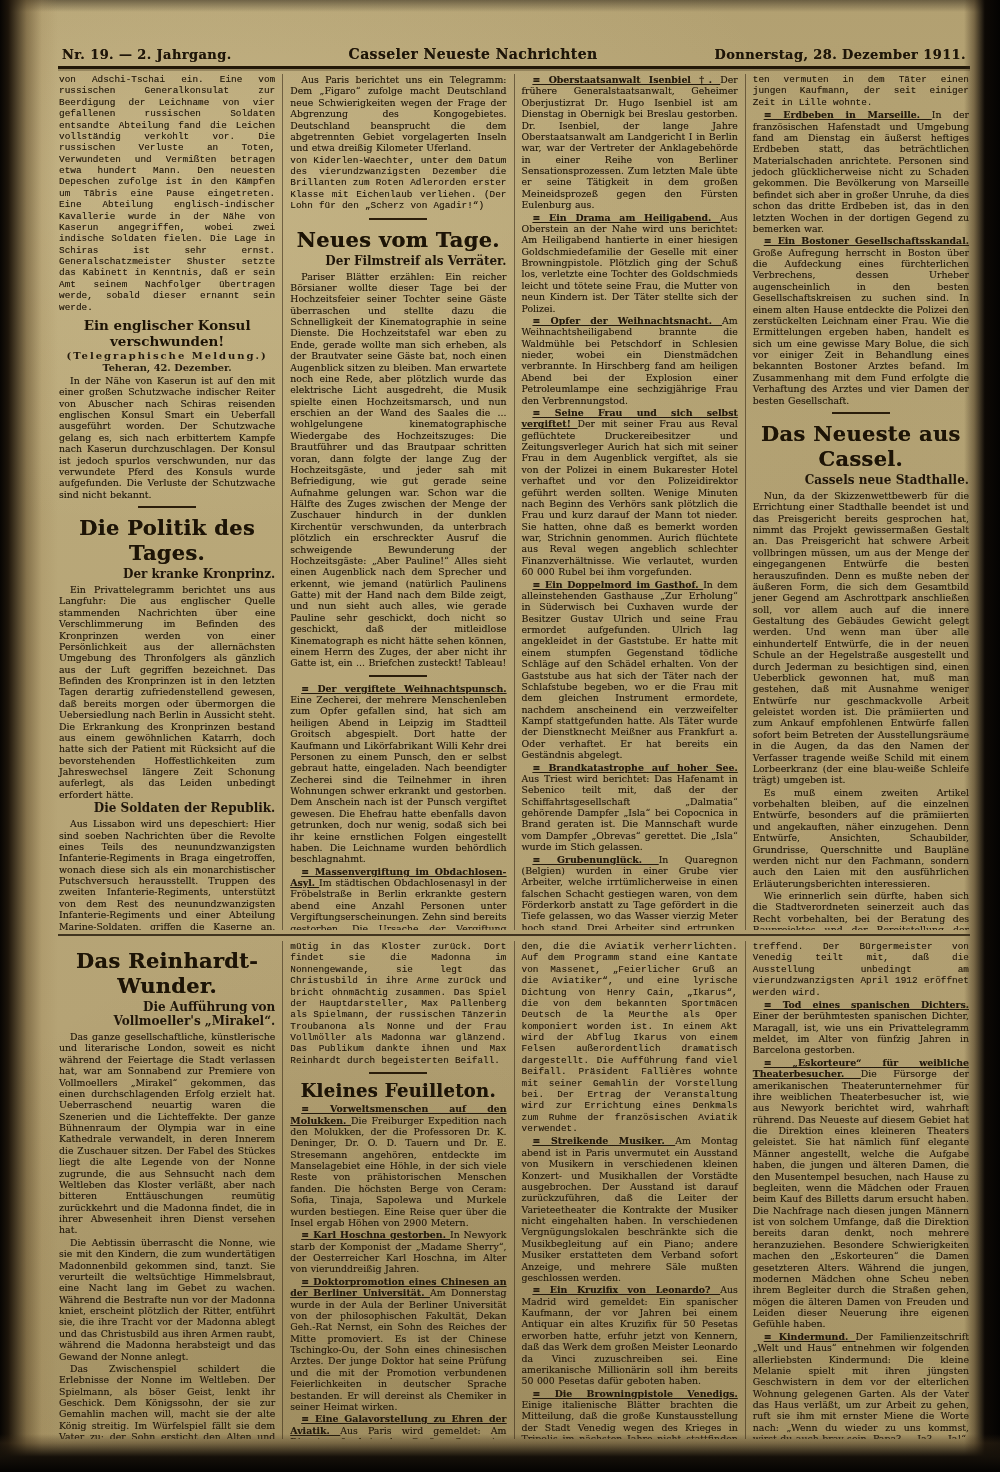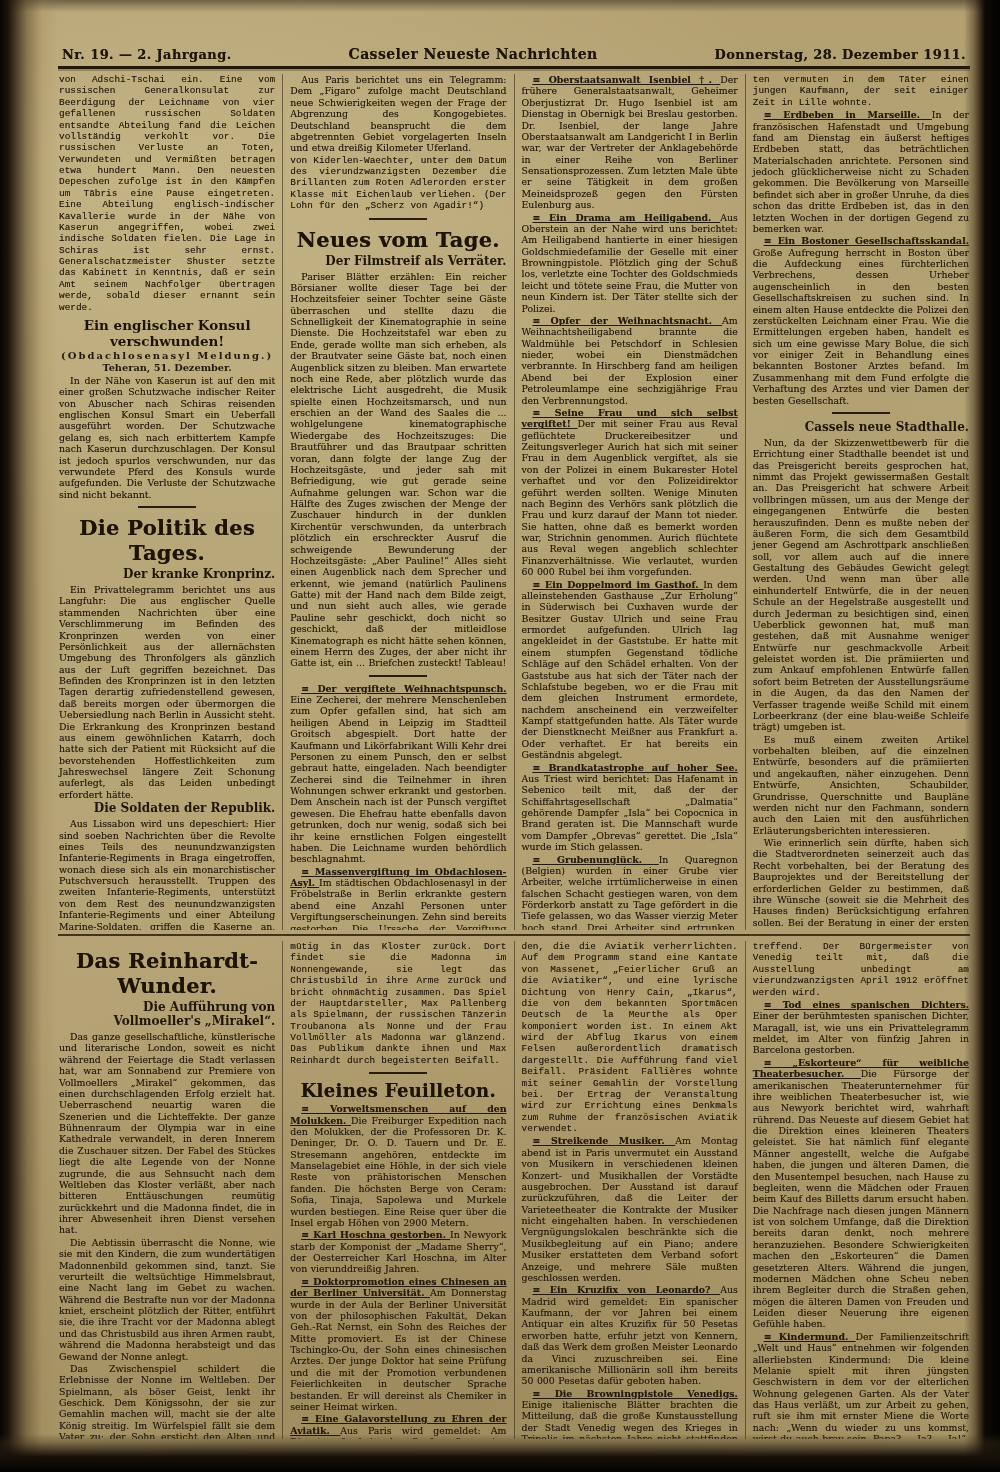--- a/index.html
+++ b/index.html
@@ -55,22 +55,22 @@
       <span>Nr. 19. — 2. Jahrgang.</span>
       <span class="mast-title">Casseler Neueste Nachrichten</span>
       <span>Donnerstag, 28. Dezember 1911.</span>
     </header>
     <div class="mast-rule"></div>
 
     <section class="cols top">
         <div class="col">
           <p class="para noindent"><span class="">von Adschi-Tschai ein. Eine vom russischen Generalkonsulat zur Beerdigung der Leichname von vier gefallenen russischen Soldaten entsandte Abteilung fand die Leichen vollständig verkohlt vor. Die russischen Verluste an Toten, Verwundeten und Vermißten betragen etwa hundert Mann. Den neuesten Depeschen zufolge ist in den Kämpfen um Täbris eine Pause eingetreten. Eine Abteilung englisch-indischer Kavallerie wurde in der Nähe von Kaserun angegriffen, wobei zwei indische Soldaten fielen. Die Lage in Schiras ist sehr ernst. Generalschatzmeister Shuster setzte das Kabinett in Kenntnis, daß er sein Amt seinem Nachfolger übertragen werde, sobald dieser ernannt sein werde.</span></p>
           <div class="boldline">Ein englischer Konsul verschwunden!</div>
-          <div class="tele">(Obdachlosenasyl Meldung.)</div>
-          <div class="dateline">Teheran, 51. Dezember.</div>
+          <div class="tele">(Telegraphische Meldung.)</div>
+          <div class="dateline">Teheran, 42. Dezember.</div>
           <p class="para"><span class="">In der Nähe von Kaserun ist auf den mit einer großen Schutzwache indischer Reiter von Abuscher nach Schiras reisenden englischen Konsul Smart ein Ueberfall ausgeführt worden. Der Schutzwache gelang es, sich nach erbittertem Kampfe nach Kaserun durchzuschlagen. Der Konsul ist jedoch spurlos verschwunden, nur das verwundete Pferd des Konsuls wurde aufgefunden. Die Verluste der Schutzwache sind nicht bekannt.</span></p>
           <div class="rule-sep"></div>
           <h2 class="headline">Die Politik des Tages.</h2>
           <h3 class="subhead">Der kranke Kronprinz.</h3>
           <p class="para"><span class="">Ein Privattelegramm berichtet uns aus Langfuhr: Die aus englischer Quelle stammenden Nachrichten über eine Verschlimmerung im Befinden des Kronprinzen werden von einer Persönlichkeit aus der allernächsten Umgebung des Thronfolgers als gänzlich aus der Luft gegriffen bezeichnet. Das Befinden des Kronprinzen ist in den letzten Tagen derartig zufriedenstellend gewesen, daß bereits morgen oder übermorgen die Uebersiedlung nach Berlin in Aussicht steht. Die Erkrankung des Kronprinzen bestand aus einem gewöhnlichen Katarrh, doch hatte sich der Patient mit Rücksicht auf die bevorstehenden Hoffestlichkeiten zum Jahreswechsel längere Zeit Schonung auferlegt, als das Leiden unbedingt erfordert hätte.</span></p>
           <h3 class="subhead">Die Soldaten der Republik.</h3>
           <p class="para"><span class="">Aus Lissabon wird uns depeschiert: Hier sind soeben Nachrichten über die Revolte eines Teils des neunundzwanzigsten Infanterie-Regiments in Braga eingetroffen, wonach diese sich als ein monarchistischer Putschversuch herausstellt. Truppen des zweiten Infanterie-Regiments, unterstützt von dem Rest des neunundzwanzigsten Infanterie-Regiments und einer Abteilung Marine-Soldaten, griffen die Kaserne an, wurden aber schließlich durch das Feuer der Rebellen gezwungen, sich zurückzuziehen. Der Oberst des meuternden Regiments ließ hierauf zwei Batterien Kanonen vor der Kaserne auffahren und erklärte, er werde sie bombardieren, wenn nicht sofort Uebergabe erfolge. Darauf ergaben sich dann die Rebellen, nachdem ihnen eine milde Strafe in Aussicht gestellt worden war. Die Regierung soll jedoch erklärt haben, daß sie die Empörer schwer bestrafen wolle.</span></p>
         </div>
         <div class="col">
           <p class="para"><span class="">Aus Paris berichtet uns ein Telegramm: Dem „Figaro“ zufolge macht Deutschland neue Schwierigkeiten wegen der Frage der Abgrenzung des Kongogebietes. Deutschland beansprucht die dem abgetrennten Gebiet vorgelagerten Inseln und etwa dreißig Kilometer Uferland.</span></p>
@@ -90,20 +90,21 @@
           <p class="para"><b class="lead">≡ Seine Frau und sich selbst vergiftet! </b><span class="">Der mit seiner Frau aus Reval geflüchtete Druckereibesitzer und Zeitungsverleger Aurich hat sich mit seiner Frau in dem Augenblick vergiftet, als sie von der Polizei in einem Bukarester Hotel verhaftet und vor den Polizeidirektor geführt werden sollten. Wenige Minuten nach Beginn des Verhörs sank plötzlich die Frau und kurz darauf der Mann tot nieder. Sie hatten, ohne daß es bemerkt worden war, Strichnin genommen. Aurich flüchtete aus Reval wegen angeblich schlechter Finanzverhältnisse. Wie verlautet, wurden 60 000 Rubel bei ihm vorgefunden.</span></p>
           <p class="para"><b class="lead">≡ Ein Doppelmord im Gasthof. </b><span class="">In dem alleinstehenden Gasthause „Zur Erholung“ in Süderwisch bei Cuxhaven wurde der Besitzer Gustav Ulrich und seine Frau ermordet aufgefunden. Ulrich lag angekleidet in der Gaststube. Er hatte mit einem stumpfen Gegenstand tödliche Schläge auf den Schädel erhalten. Von der Gaststube aus hat sich der Täter nach der Schlafstube begeben, wo er die Frau mit dem gleichen Instrument ermordete, nachdem anscheinend ein verzweifelter Kampf stattgefunden hatte. Als Täter wurde der Dienstknecht Meißner aus Frankfurt a. Oder verhaftet. Er hat bereits ein Geständnis abgelegt.</span></p>
           <p class="para"><b class="lead">≡ Brandkatastrophe auf hoher See. </b><span class="">Aus Triest wird berichtet: Das Hafenamt in Sebenico teilt mit, daß der der Schiffahrtsgesellschaft „Dalmatia“ gehörende Dampfer „Isla“ bei Copocnica in Brand geraten ist. Die Mannschaft wurde vom Dampfer „Obrevas“ gerettet. Die „Isla“ wurde im Stich gelassen.</span></p>
           <p class="para"><b class="lead">≡ Grubenunglück. </b><span class="">In Quaregnon (Belgien) wurden in einer Grube vier Arbeiter, welche irrtümlicherweise in einen falschen Schacht gestiegen waren, von dem Förderkorb anstatt zu Tage gefördert in die Tiefe gelassen, wo das Wasser vierzig Meter hoch stand. Drei Arbeiter sind ertrunken, der vierte konnte schwerverletzt geborgen werden.</span></p>
         </div>
         <div class="col">
           <p class="para noindent"><span class="">ten vermuten in dem Täter einen jungen Kaufmann, der seit einiger Zeit in Lille wohnte.</span></p>
           <p class="para"><b class="lead">≡ Erdbeben in Marseille. </b><span class="">In der französischen Hafenstadt und Umgebung fand am Dienstag ein äußerst heftiges Erdbeben statt, das beträchtlichen Materialschaden anrichtete. Personen sind jedoch glücklicherweise nicht zu Schaden gekommen. Die Bevölkerung von Marseille befindet sich aber in großer Unruhe, da dies schon das dritte Erdbeben ist, das in den letzten Wochen in der dortigen Gegend zu bemerken war.</span></p>
           <p class="para"><b class="lead">≡ Ein Bostoner Gesellschaftsskandal. </b><span class="">Große Aufregung herrscht in Boston über die Aufdeckung eines fürchterlichen Verbrechens, dessen Urheber augenscheinlich in den besten Gesellschaftskreisen zu suchen sind. In einem alten Hause entdeckte die Polizei den zerstückelten Leichnam einer Frau. Wie die Ermittelungen ergeben haben, handelt es sich um eine gewisse Mary Bolue, die sich vor einiger Zeit in Behandlung eines bekannten Bostoner Arztes befand. Im Zusammenhang mit dem Fund erfolgte die Verhaftung des Arztes und vier Damen der besten Gesellschaft.</span></p>
           <div class="rule-sep"></div>
+          <h2 class="headline">Das Neueste aus Cassel.</h2>
           <h3 class="subhead">Cassels neue Stadthalle.</h3>
           <p class="para"><span class="">Nun, da der Skizzenwettbewerb für die Errichtung einer Stadthalle beendet ist und das Preisgericht bereits gesprochen hat, nimmt das Projekt gewissermaßen Gestalt an. Das Preisgericht hat schwere Arbeit vollbringen müssen, um aus der Menge der eingegangenen Entwürfe die besten herauszufinden. Denn es mußte neben der äußeren Form, die sich dem Gesamtbild jener Gegend am Aschrottpark anschließen soll, vor allem auch auf die innere Gestaltung des Gebäudes Gewicht gelegt werden. Und wenn man über alle einhundertelf Entwürfe, die in der neuen Schule an der Hegelstraße ausgestellt und durch Jederman zu besichtigen sind, einen Ueberblick gewonnen hat, muß man gestehen, daß mit Ausnahme weniger Entwürfe nur geschmackvolle Arbeit geleistet worden ist. Die prämiierten und zum Ankauf empfohlenen Entwürfe fallen sofort beim Betreten der Ausstellungsräume in die Augen, da das den Namen der Verfasser tragende weiße Schild mit einem Lorbeerkranz (der eine blau-weiße Schleife trägt) umgeben ist.</span></p>
           <p class="para"><span class="">Es muß einem zweiten Artikel vorbehalten bleiben, auf die einzelnen Entwürfe, besonders auf die prämiierten und angekauften, näher einzugehen. Denn Entwürfe, Ansichten, Schaubilder, Grundrisse, Querschnitte und Baupläne werden nicht nur den Fachmann, sondern auch den Laien mit den ausführlichen Erläuterungsberichten interessieren.</span></p>
           <p class="para"><span class="">Wie erinnerlich sein dürfte, haben sich die Stadtverordneten seinerzeit auch das Recht vorbehalten, bei der Beratung des Bauprojektes und der Bereitstellung der erforderlichen Gelder zu bestimmen, daß ihre Wünsche (soweit sie die Mehrheit des Hauses finden) Berücksichtigung erfahren sollen. Bei der Beratung in einer der ersten Sitzungen des neuen Jahres wird somit auch über die Gelder zu verhandeln sein. Die Stadtverordneten werden sich also im neuen Jahre recht eingehend mit der Bau-Angelegenheit zu befassen haben, und es ist zu hoffen, daß die neue Stadthalle noch bis zum Jahre 1914 fertiggestellt sein wird.</span></p>
         </div>
       </section>
 
     <div class="mid-rule"></div>
 
     <section class="cols bottom">

